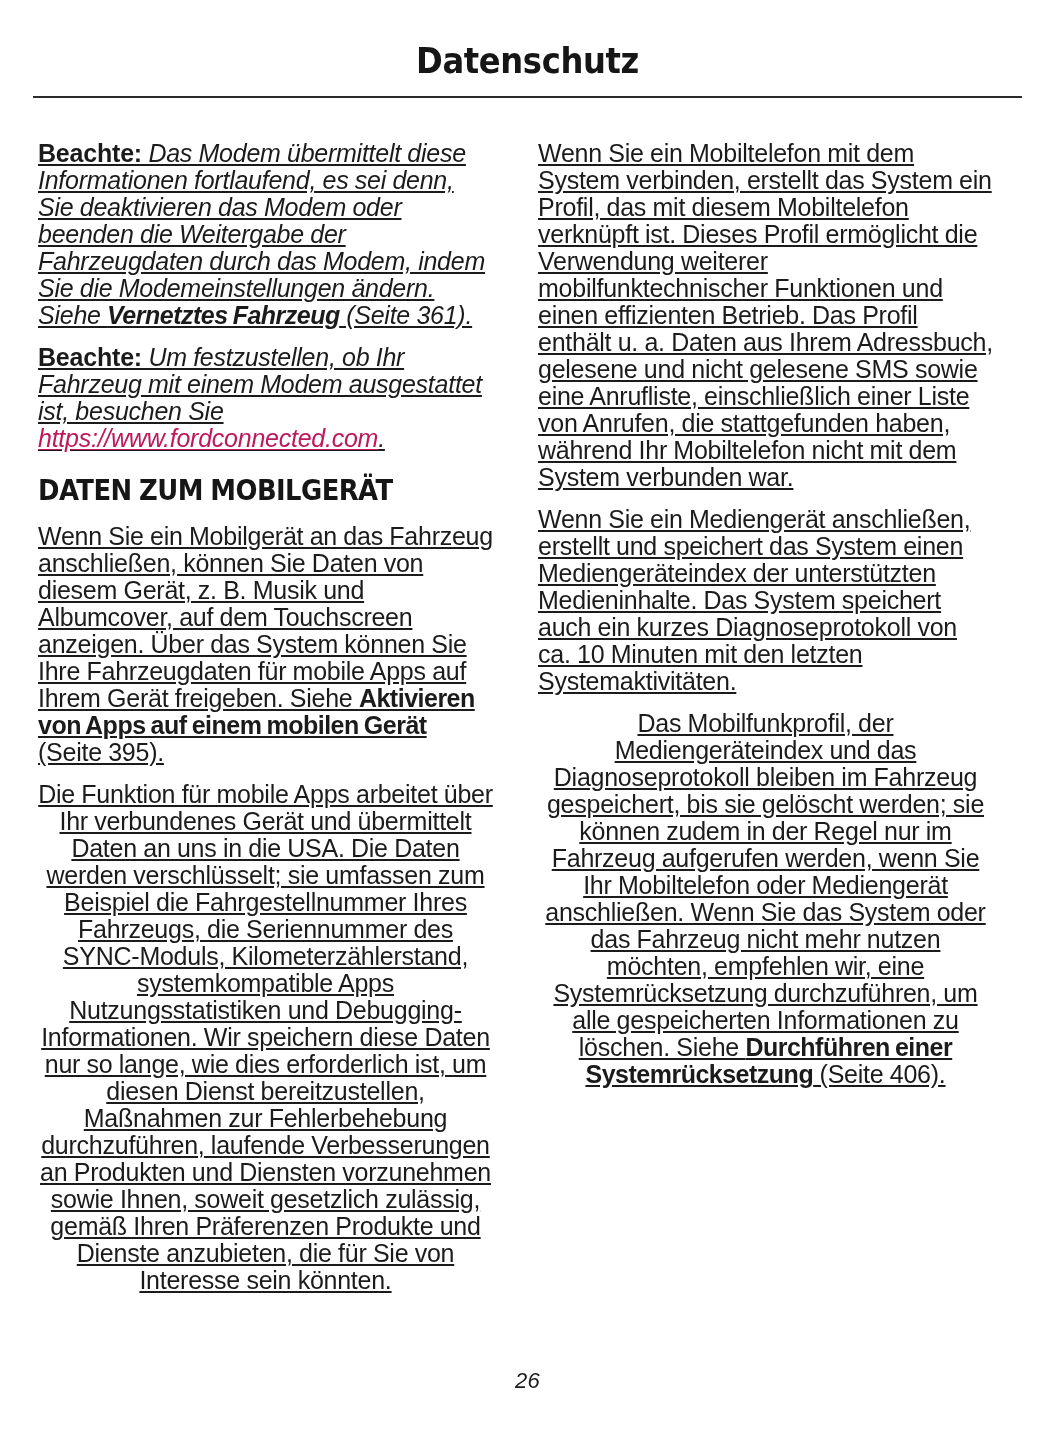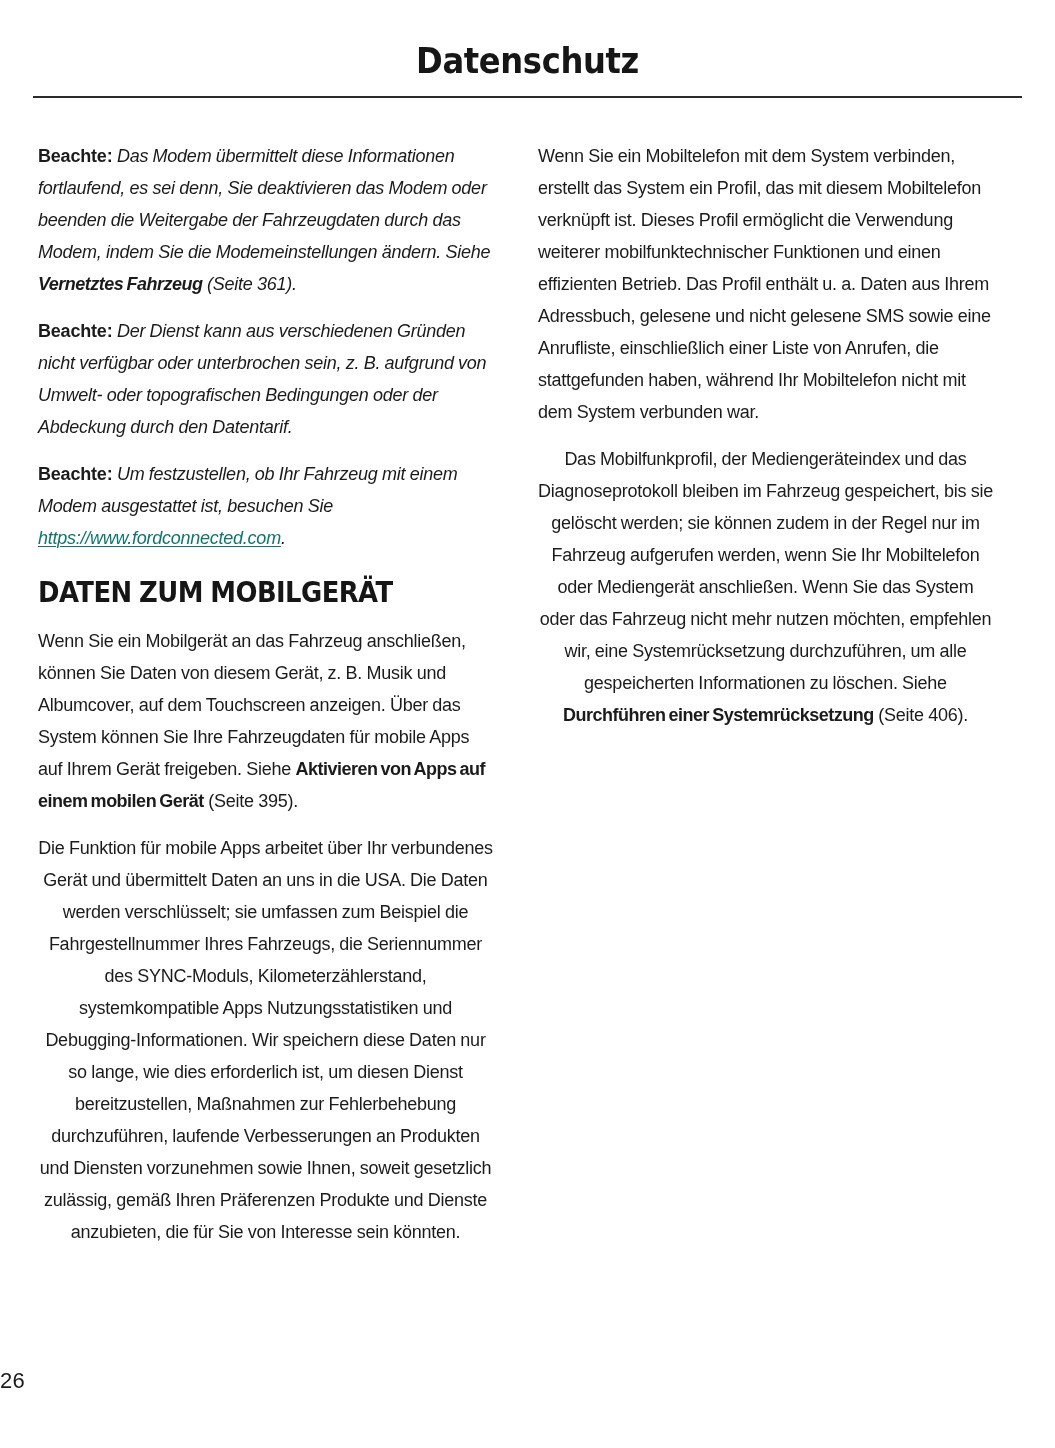--- a/index.html
+++ b/index.html
@@ -64,26 +64,27 @@
     align-items: flex-start;
   }
   .col {
     width: 455px;
     flex: 0 0 455px;
   }
 
   
   p.para {
     margin: 0 0 15px 0;
-    font-size: 18px;
-    line-height: 32px;
+    font-size: 25px;
+    line-height: 27px;
     letter-spacing: -0.25px;
     color: #1b1b1b;
     text-align: left;
     word-spacing: -0.3px;
+    text-decoration: underline;
   }
   p.para:last-child { margin-bottom: 0; text-align: center; }
 
   p.note {
     font-style: italic;
   }
   p.note .lead {
     font-style: normal;
     font-weight: 700;
     letter-spacing: -0.2px;
@@ -93,21 +94,21 @@
     font-weight: 700;
     font-style: normal;
     letter-spacing: -0.5px;
     word-spacing: -1.4px;
   }
   p.note .xref {
     font-style: italic;
   }
 
   a.link, .link {
-    color: #0f766e;
+    color: #be185d;
     text-decoration: underline;
     text-underline-offset: 2px;
     text-decoration-thickness: 1.4px;
   }
 
   h2.section-title {
     margin: 23px 0 18px 0;
     font-family: "DejaVu Sans", sans-serif;
     font-weight: 700;
     font-size: 27.5px;
@@ -119,20 +120,22 @@
     transform-origin: left center;
     word-spacing: -1px;
   }
 
   
   .page-footer {
     position: absolute;
     left: 0;
     top: 1368px;
     width: 1055px;
+    text-align: center;
+    font-style: italic;
   }
   .page-number {
     font-size: 22px;
     color: #1b1b1b;
     letter-spacing: 0.2px;
   }
 </style>
 </head>
 <body>
 
@@ -144,42 +147,40 @@
   <div class="header-rule"></div>
 
   <div class="columns">
 
     <div class="col">
 
       <p class="para note">
         <span class="lead">Beachte:</span><span> Das Modem übermittelt diese Informationen fortlaufend, es sei denn, Sie deaktivieren das Modem oder beenden die Weitergabe der Fahrzeugdaten durch das Modem, indem Sie die Modemeinstellungen ändern.  Siehe </span><span class="xref">Vernetztes Fahrzeug</span><span> (Seite 361).</span>
       </p>
 
-      <p class="para note">
-        <span class="lead">Beachte:</span><span> Der Dienst kann aus verschiedenen Gründen nicht verfügbar oder unterbrochen sein, z. B. aufgrund von Umwelt- oder topografischen Bedingungen oder der Abdeckung durch den Datentarif.</span>
-      </p>
 
       <p class="para note">
         <span class="lead">Beachte:</span><span> Um festzustellen, ob Ihr Fahrzeug mit einem Modem ausgestattet ist, besuchen Sie </span><a class="link" href="#">https://www.fordconnected.com</a><span>.</span>
       </p>
 
       <h2 class="section-title">Daten zum Mobilgerät</h2>
 
       <p class="para">
         <span>Wenn Sie ein Mobilgerät an das Fahrzeug anschließen, können Sie Daten von diesem Gerät, z. B. Musik und Albumcover, auf dem Touchscreen anzeigen. Über das System können Sie Ihre Fahrzeugdaten für mobile Apps auf Ihrem Gerät freigeben.  Siehe </span><span class="xref">Aktivieren von Apps auf einem mobilen Gerät</span><span> (Seite 395).</span>
       </p>
 
       <p class="para">Die Funktion für mobile Apps arbeitet über Ihr verbundenes Gerät und übermittelt Daten an uns in die USA. Die Daten werden verschlüsselt; sie umfassen zum Beispiel die Fahrgestellnummer Ihres Fahrzeugs, die Seriennummer des SYNC-Moduls, Kilometerzählerstand, systemkompatible Apps Nutzungsstatistiken und Debugging-Informationen. Wir speichern diese Daten nur so lange, wie dies erforderlich ist, um diesen Dienst bereitzustellen, Maßnahmen zur Fehlerbehebung durchzuführen, laufende Verbesserungen an Produkten und Diensten vorzunehmen sowie Ihnen, soweit gesetzlich zulässig, gemäß Ihren Präferenzen Produkte und Dienste anzubieten, die für Sie von Interesse sein könnten.</p>
 
     </div>
 
     <div class="col">
 
       <p class="para">Wenn Sie ein Mobiltelefon mit dem System verbinden, erstellt das System ein Profil, das mit diesem Mobiltelefon verknüpft ist. Dieses Profil ermöglicht die Verwendung weiterer mobilfunktechnischer Funktionen und einen effizienten Betrieb. Das Profil enthält u. a. Daten aus Ihrem Adressbuch, gelesene und nicht gelesene SMS sowie eine Anrufliste, einschließlich einer Liste von Anrufen, die stattgefunden haben, während Ihr Mobiltelefon nicht mit dem System verbunden war.</p>
 
+      <p class="para">Wenn Sie ein Mediengerät anschließen, erstellt und speichert das System einen Mediengeräteindex der unterstützten Medieninhalte. Das System speichert auch ein kurzes Diagnoseprotokoll von ca. 10 Minuten mit den letzten Systemaktivitäten.</p>
 
       <p class="para">
         <span>Das Mobilfunkprofil, der Mediengeräteindex und das Diagnoseprotokoll bleiben im Fahrzeug gespeichert, bis sie gelöscht werden; sie können zudem in der Regel nur im Fahrzeug aufgerufen werden, wenn Sie Ihr Mobiltelefon oder Mediengerät anschließen. Wenn Sie das System oder das Fahrzeug nicht mehr nutzen möchten, empfehlen wir, eine Systemrücksetzung durchzuführen, um alle gespeicherten Informationen zu löschen.  Siehe </span><span class="xref">Durchführen einer Systemrücksetzung</span><span> (Seite 406).</span>
       </p>
 
 
 
 
     </div>
   </div>

